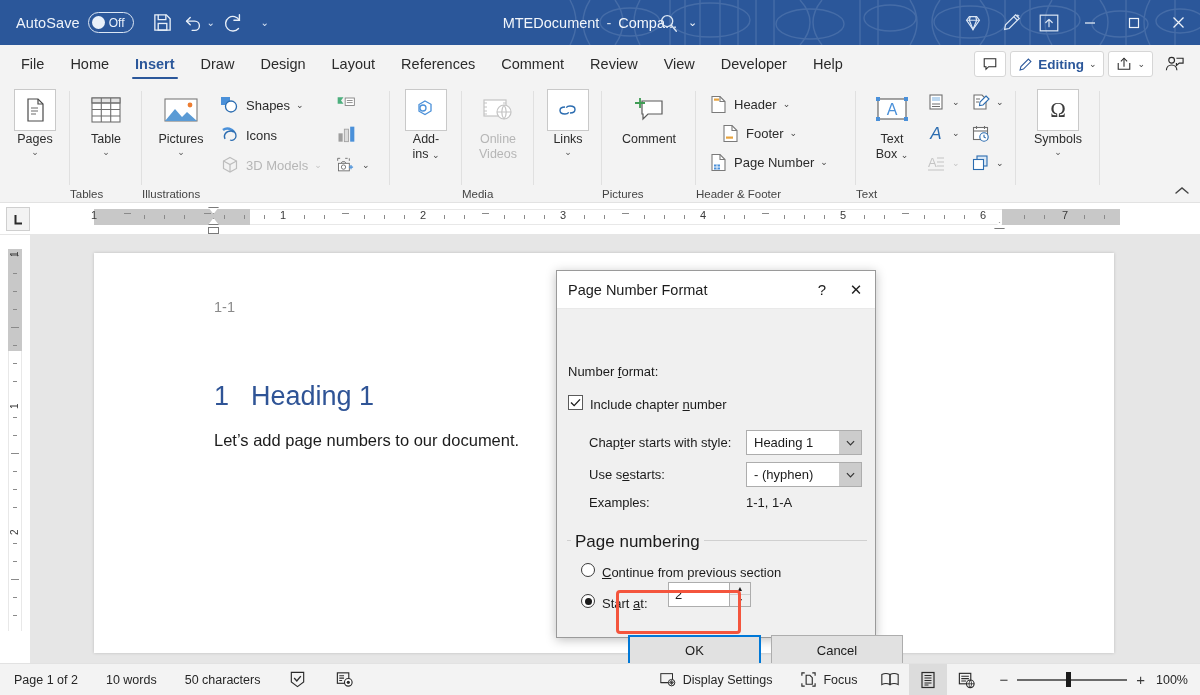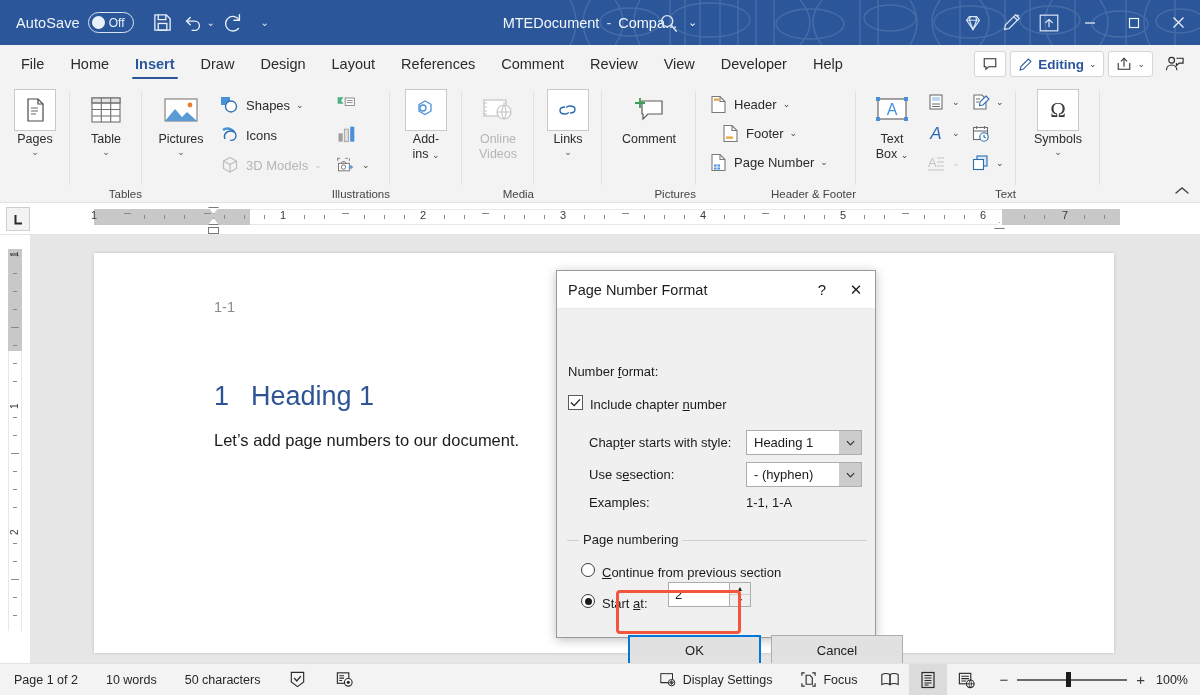--- a/index.html
+++ b/index.html
@@ -78,21 +78,21 @@
   .mini-chev { font-size:9px; color:#444; }
 
   
   .ribbon {
     position:absolute; top:83px; left:0; width:1200px; height:120px;
     background:#f3f3f3; border-bottom:1px solid #e2e2e2;
   }
   .rgroup { position:absolute; top:0; height:120px; }
   .rgroup .gsep { position:absolute; right:0; top:8px; width:1px; height:94px; background:#e0e0e0; }
   .glabel {
-    position:absolute; bottom:3px; left:0; width:100%; text-align:right;
+    position:absolute; bottom:3px; left:0; width:100%; text-align:left;
     font-size:11.5px; color:#444;
   }
   .bigbtn {
     position:absolute; display:flex; flex-direction:column; align-items:center;
     width:64px; top:6px;
   }
   .bigbtn .bico { width:42px; height:42px; display:flex; align-items:center; justify-content:center; }
   .bigbtn .blabel { font-size:12.5px; color:#2b2b2b; text-align:center; line-height:14px; margin-top:1px;}
   .bigbtn .bchev { font-size:9px; color:#555; line-height:10px; margin-top:1px;}
   .bigbtn.dim .blabel, .bigbtn.dim .bchev { color:#b6b6b6; }
@@ -186,21 +186,21 @@
   }
   .radio {
     position:absolute; width:14px; height:14px; border:1.3px solid #3a3a3a; border-radius:50%;
     background:#fff; display:flex; align-items:center; justify-content:center;
   }
   .radio .dot { width:7px; height:7px; border-radius:50%; background:#1b1b1b; }
   .groupbox {
     position:absolute; left:10px; top:231px; width:300px; height:64px;
   }
   .gb-line { position:absolute; left:0; top:0; width:300px; height:1px; background:#d0d0d0; }
-  .gb-title { position:absolute; left:4px; top:-8px; background:#f0f0f0; padding:0 4px; font-size:13px;margin-left:8px; }
+  .gb-title { position:absolute; left:4px; top:-8px; background:#f0f0f0; padding:0 4px; font-size:17px; }
   .spin {
     position:absolute; height:25px; background:#fff; border:1px solid #adadad; display:flex;
   }
   .spin .sval { padding-left:6px; font-size:13px; display:flex; align-items:center; flex:1;}
   .spin .sbtns { width:21px; display:flex; flex-direction:column; border-left:1px solid #adadad;}
   .spin .sb { flex:1; background:#f0f0f0; display:flex; align-items:center; justify-content:center; font-size:7px;}
   .spin .sb:first-child { border-bottom:1px solid #cfcfcf; }
   .dbtn {
     position:absolute; height:30px; background:#e1e1e1; border:1px solid #adadad;
     display:flex; align-items:center; justify-content:center; font-size:13px; color:#1b1b1b;
@@ -849,21 +849,21 @@
       <div class="fld-label" style="left:32px; top:126px;"><span>Chap</span><span class="u">t</span><span>er starts with style:</span></div>
       <div class="combo" style="left:189px; top:121px; width:116px;">
         <span class="cval">Heading 1</span>
         <span class="cbtn">
           <svg width="9" height="6" viewBox="0 0 10 6" fill="none" stroke="#333" stroke-width="1.3">
               <path d="M1 1l4 4 4-4"></path>
             </svg>
         </span>
       </div>
 
-      <div class="fld-label" style="left:32px; top:158px;"><span>Use s</span><span class="u">e</span><span>section:</span></div>
+      <div class="fld-label" style="left:32px; top:158px;"><span>Use s</span><span class="u">e</span><span>starts:</span></div>
       <div class="combo" style="left:189px; top:153px; width:116px;">
         <span class="cval">-   (hyphen)</span>
         <span class="cbtn">
           <svg width="9" height="6" viewBox="0 0 10 6" fill="none" stroke="#333" stroke-width="1.3">
               <path d="M1 1l4 4 4-4"></path>
             </svg>
         </span>
       </div>
 
       <div class="fld-label" style="left:32px; top:186px;">Examples:</div>

